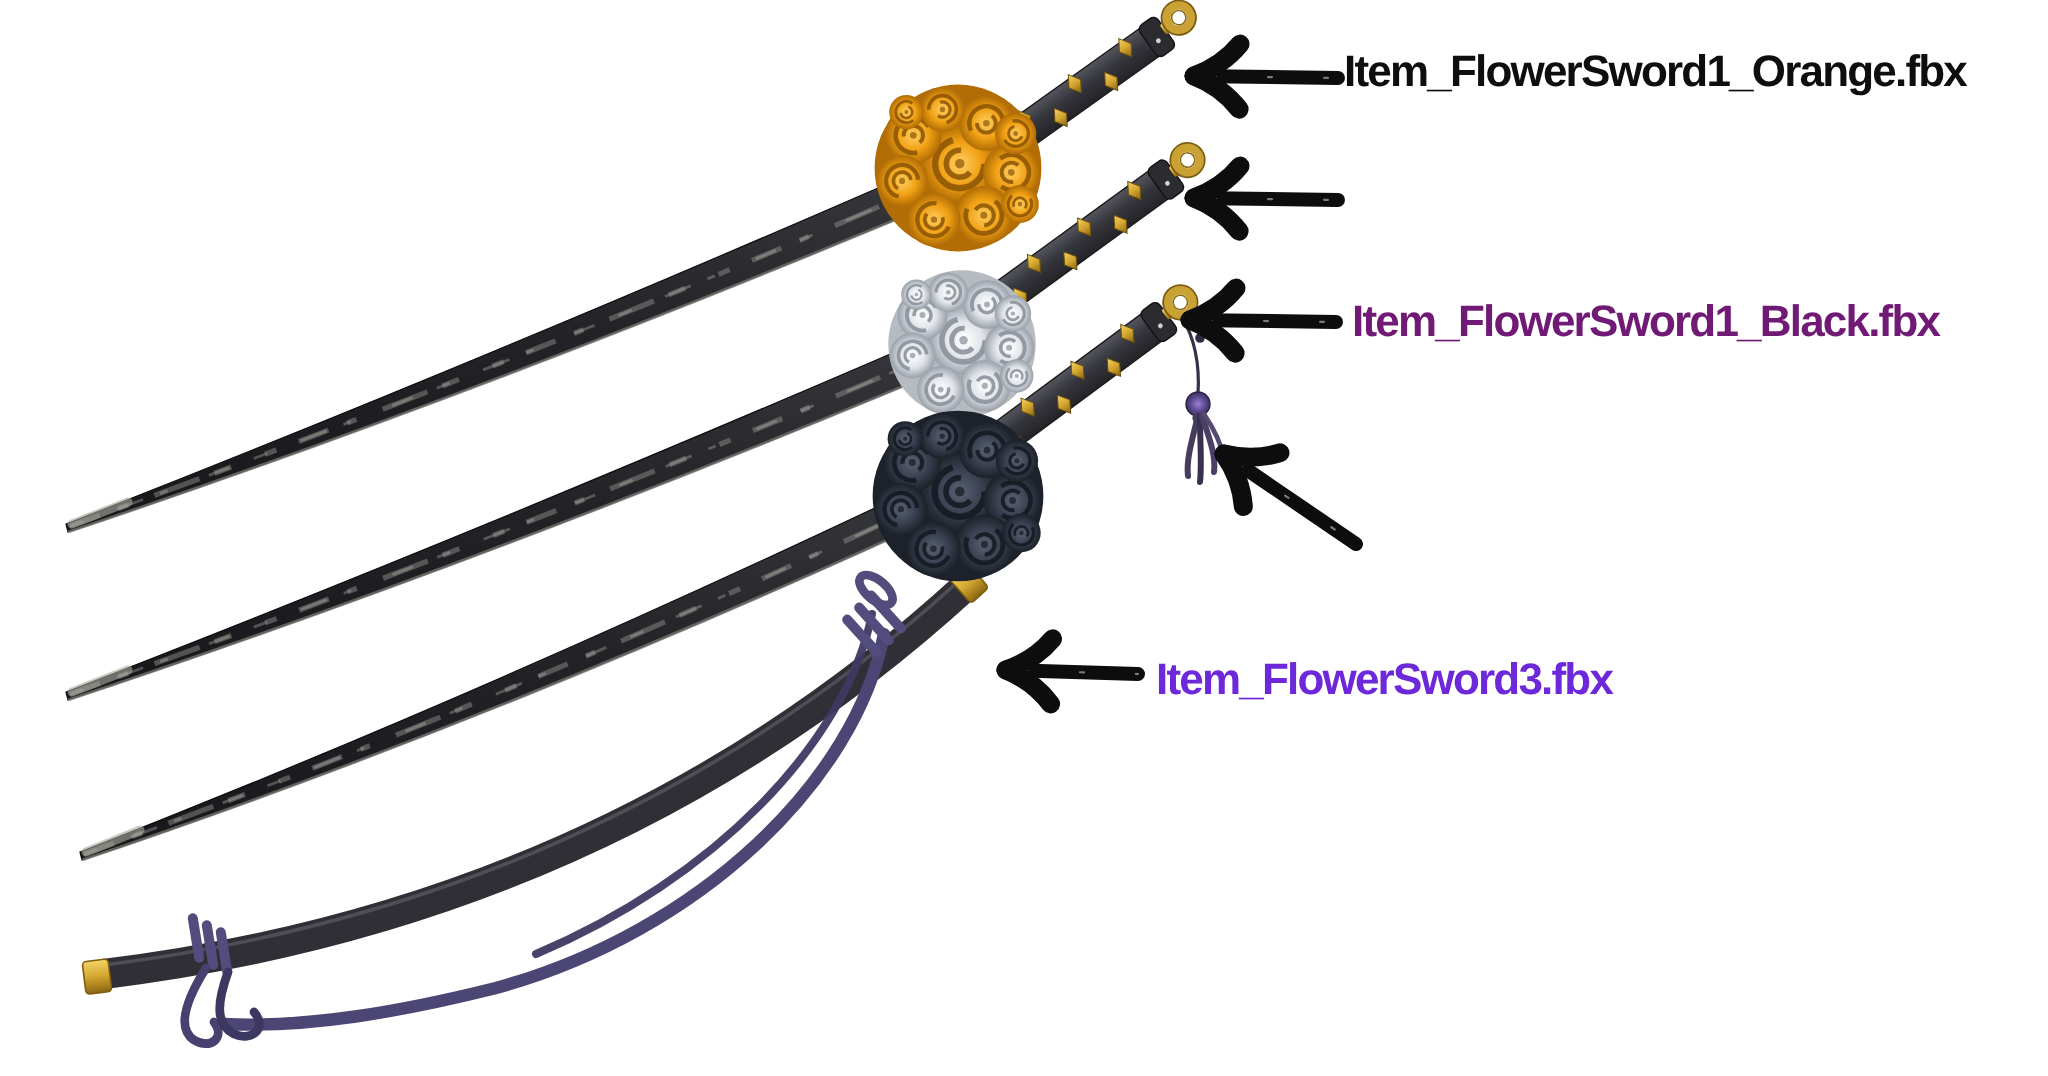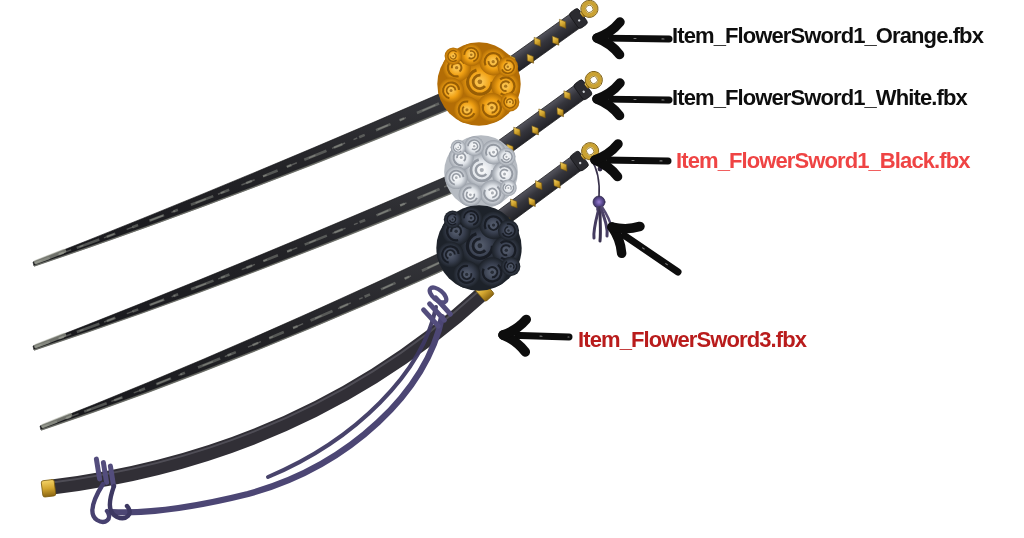--- a/index.html
+++ b/index.html
@@ -313,16 +313,15 @@
       </g>
       <g fill="none" stroke-linecap="round">
         <path d="M 511.9958706123084,335.27260213976695 L 569,337" stroke="#0d0d0d" stroke-width="7"></path>
         <path d="M 511.9958706123084,335.27260213976695 L 569,337" stroke="#ffffff" stroke-width="1.1" stroke-dasharray="2 26" opacity="0.45"></path>
         <path d="M 503,335 Q 516.8719600375026,340.7069014988809 525.2853675714107,351.951766639708" stroke="#0d0d0d" stroke-width="9.5"></path>
         <path d="M 503,335 Q 517.1920624034211,330.14352342357137 526.2709142347849,319.42872674835854" stroke="#0d0d0d" stroke-width="9.5"></path>
       </g>
     </svg>
 
   <div class="lbl" style="left: 672px; top: 22px; color: rgb(14, 14, 14);">Item_FlowerSword1_Orange.fbx</div>
-  <div class="lbl" style="left: 672px; top: 84px; color: rgb(14, 14, 14);">Item_FlowerSword1_White.fbx</div>
-  <div class="lbl" style="left: 676px; top: 147px; color: #ef4444;">Item_FlowerSword1_Black.fbx</div>
-  <div class="lbl" style="left: 578px; top: 326px; color: #b91c1c;">Item_FlowerSword3.fbx</div>
+  <div class="lbl" style="left: 676px; top: 147px; color: #701a75;">Item_FlowerSword1_Black.fbx</div>
+  <div class="lbl" style="left: 578px; top: 326px; color: #6d28d9;">Item_FlowerSword3.fbx</div>
 </div>
 
 </body></html>

